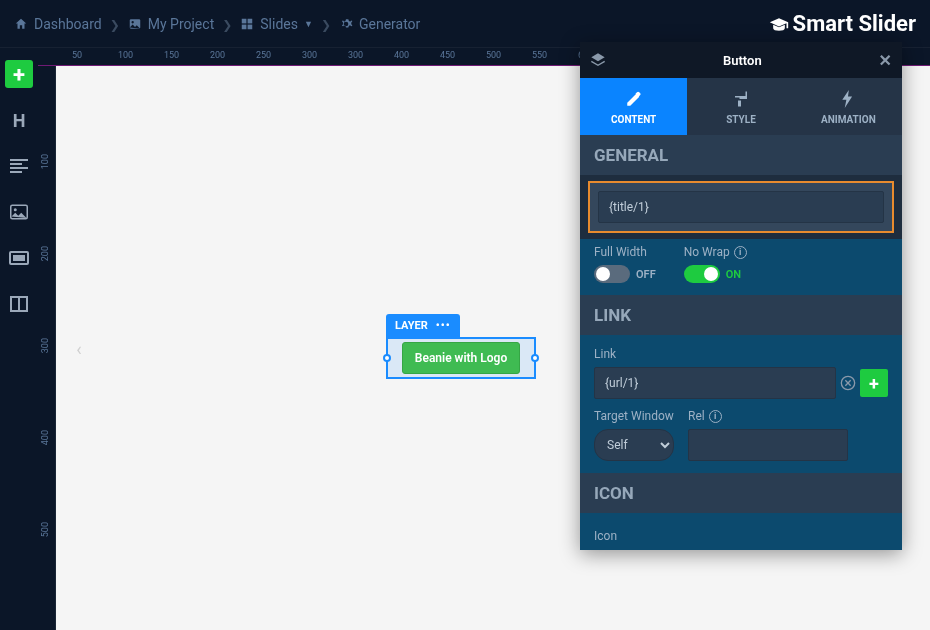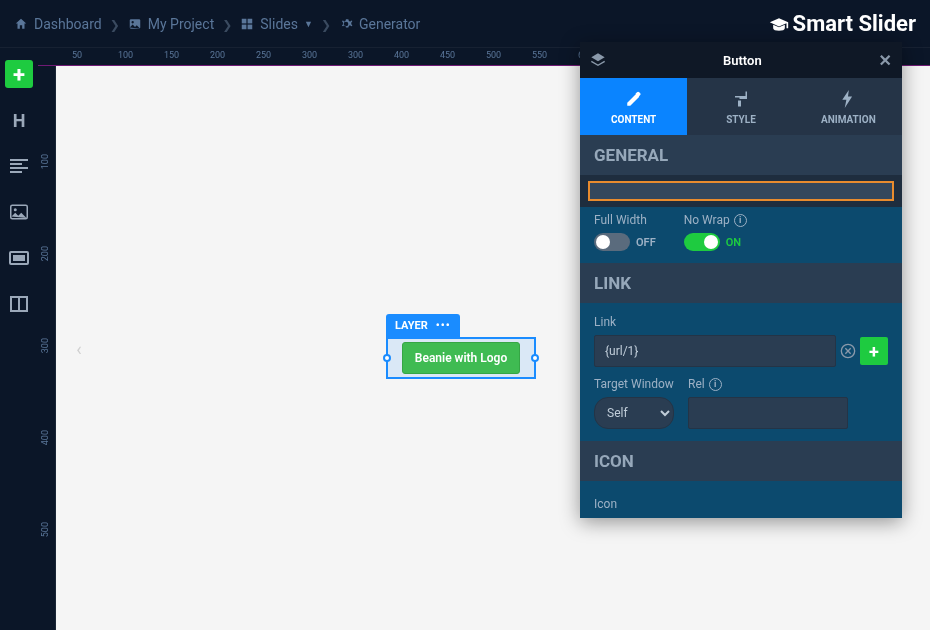--- a/index.html
+++ b/index.html
@@ -276,20 +276,21 @@
           </svg>
       </span>
       <span>ANIMATION</span>
     </div>
   </div>
   <div class="panel-body">
     <div class="section-head">GENERAL</div>
 
     <div class="highlight-box">
       <div class="field-row" style="margin-bottom:0">
+        <input class="text-input" value="{title/1}" style="">
       </div>
     </div>
 
     <div class="section-body" style="padding-top:6px">
       <div class="switch-row">
         <div class="switch-group">
           <span class="switch-label">Full Width</span>
           <div class="switch">
             <div class="switch-track off">
                 <div class="switch-knob"></div>

